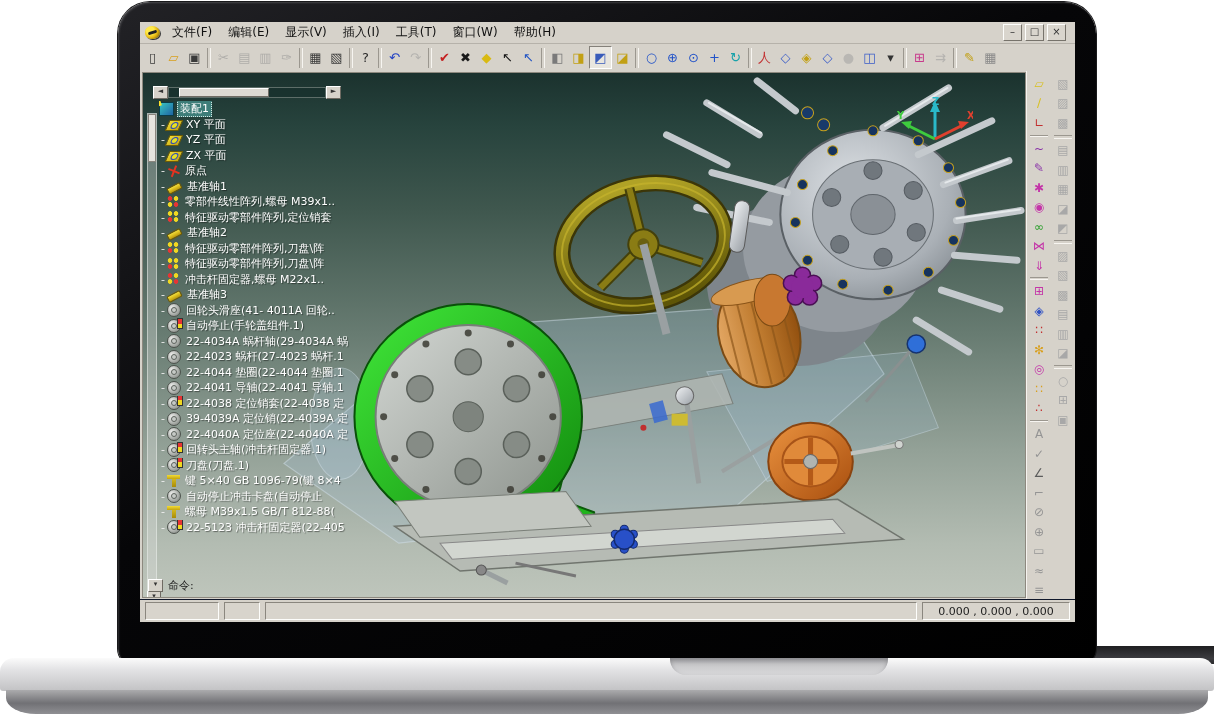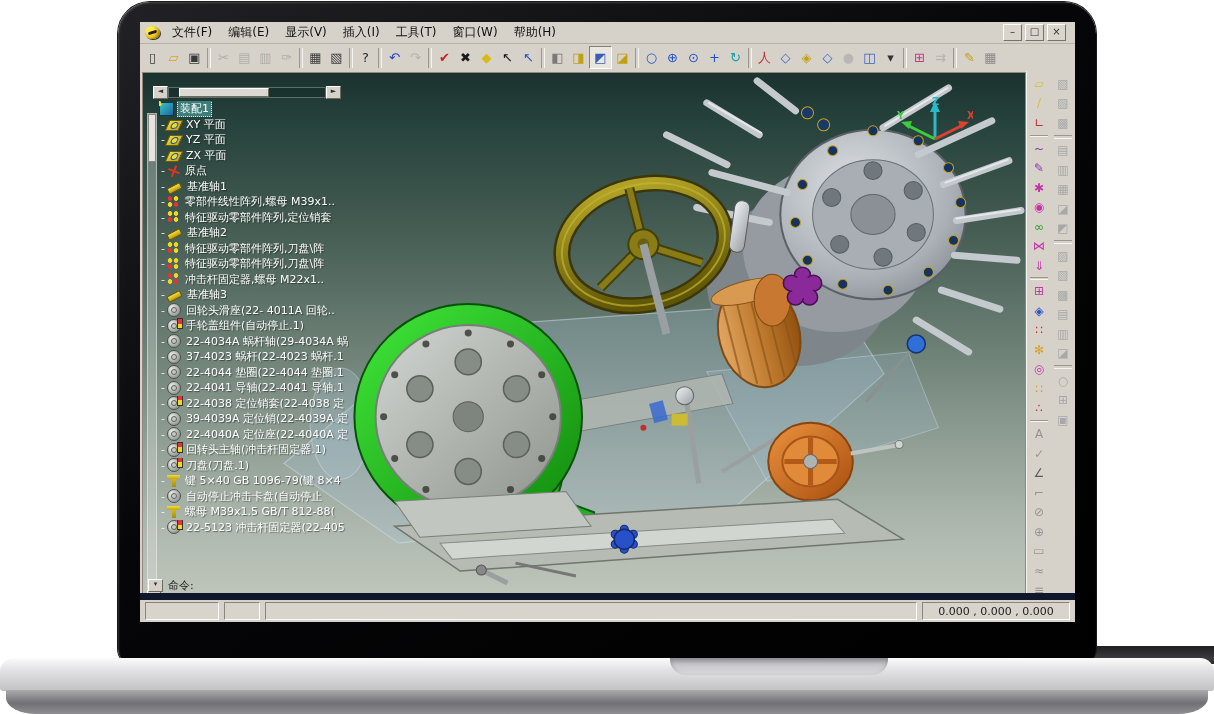--- a/index.html
+++ b/index.html
@@ -91,21 +91,21 @@
   
   .right-tools{position:absolute;right:0;top:0;bottom:0;width:48px;background:#d6d2ca;border-left:1px solid #f5f3ef;display:flex;
                padding-top:3px}
   .rt-col{width:24px;display:flex;flex-direction:column;align-items:center}
   .rt-btn{width:21px;height:19.5px;display:flex;align-items:center;justify-content:center;font-size:12px;flex:none}
   .rt-sep{width:18px;height:2px;margin:2px 0;border-top:1px solid #9b978f;border-bottom:1px solid #f7f5f1}
   
   .cmdline{position:absolute;left:5px;bottom:4px;display:flex;align-items:center;gap:5px;font-size:11px;color:#1c1c1c}
   .cmd-btn{width:13px;height:11px;background:#d6d2ca;border:1px solid;border-color:#fff #6e6a62 #6e6a62 #fff;
            font-size:7px;line-height:9px;text-align:center;color:#333}
-  .statusbar{position:absolute;left:0;right:0;bottom:0;height:22px;background:#d6d2ca;border-top:7px solid #0f172a;
+  .statusbar{position:absolute;left:0;right:0;bottom:0;height:22px;background:#d6d2ca;border-top:1px solid #0f172a;
              display:flex;align-items:center;gap:5px;padding:0 5px}
   .sb-panel{height:16px;background:#d8d4cc;border:1px solid;border-color:#8a867e #fdfdfb #fdfdfb #8a867e}
   .sb-p1{width:72px}.sb-p2{width:34px}.sb-p3{flex:1}
   .sb-coords{width:146px;display:flex;align-items:center;justify-content:center;font-size:11px;color:#222}
 </style>
 </head>
 <body>
 
 <div class="hinge"></div>
 <div class="bezel">
@@ -464,36 +464,36 @@
                 <span class="lbl">冲击杆固定器,螺母 M22x1..</span>
               </div>
               <div class="trow">
                 <span class="dash">-</span>
                 <span class="ic ic-axis"></span>
                 <span class="lbl">基准轴3</span>
               </div>
               <div class="trow">
                 <span class="dash">-</span>
                 <span class="ic ic-part"></span>
-                <span class="lbl">回轮头滑座(22- 4011A 回轮..</span>
+                <span class="lbl">回轮头滑座(41- 4011A 回轮..</span>
               </div>
               <div class="trow">
                 <span class="dash">-</span>
                 <span class="ic ic-part-flag"></span>
-                <span class="lbl">手轮盖组件(自动停止.1)</span>
+                <span class="lbl">自动停止(手轮盖组件.1)</span>
               </div>
               <div class="trow">
                 <span class="dash">-</span>
                 <span class="ic ic-part"></span>
                 <span class="lbl">22-4034A 蜗杆轴(29-4034A 蜗</span>
               </div>
               <div class="trow">
                 <span class="dash">-</span>
                 <span class="ic ic-part"></span>
-                <span class="lbl">37-4023 蜗杆(22-4023 蜗杆.1</span>
+                <span class="lbl">22-4023 蜗杆(27-4023 蜗杆.1</span>
               </div>
               <div class="trow">
                 <span class="dash">-</span>
                 <span class="ic ic-part"></span>
                 <span class="lbl">22-4044 垫圈(22-4044 垫圈.1</span>
               </div>
               <div class="trow">
                 <span class="dash">-</span>
                 <span class="ic ic-part"></span>
                 <span class="lbl">22-4041 导轴(22-4041 导轴.1</span>

